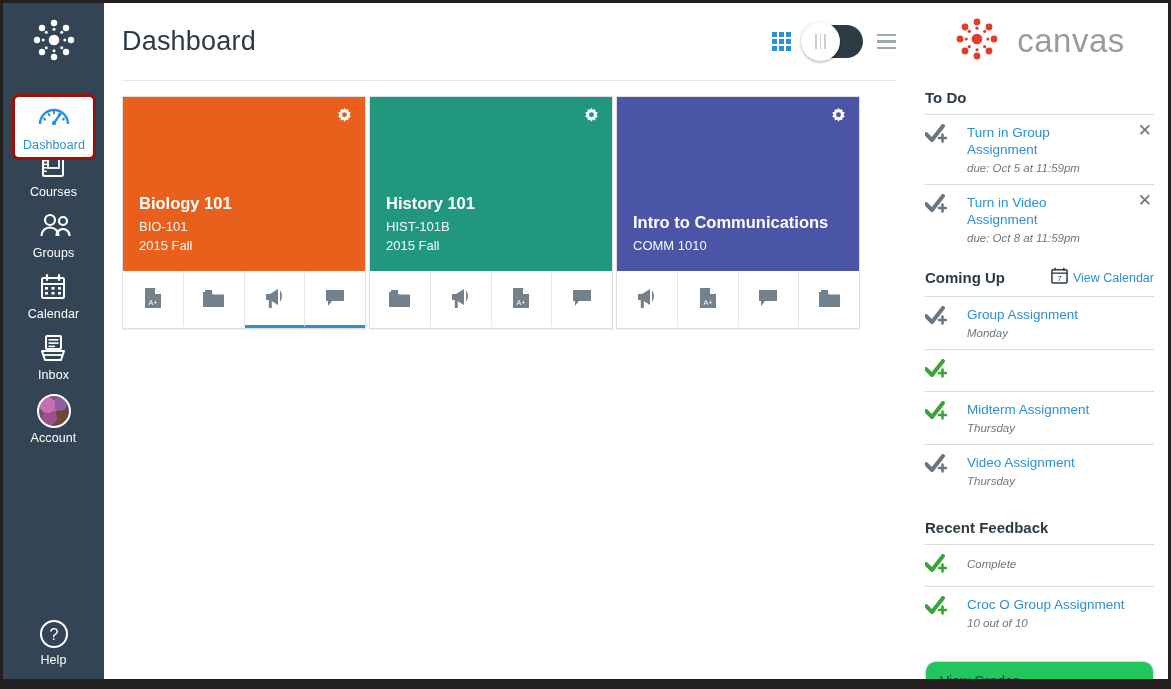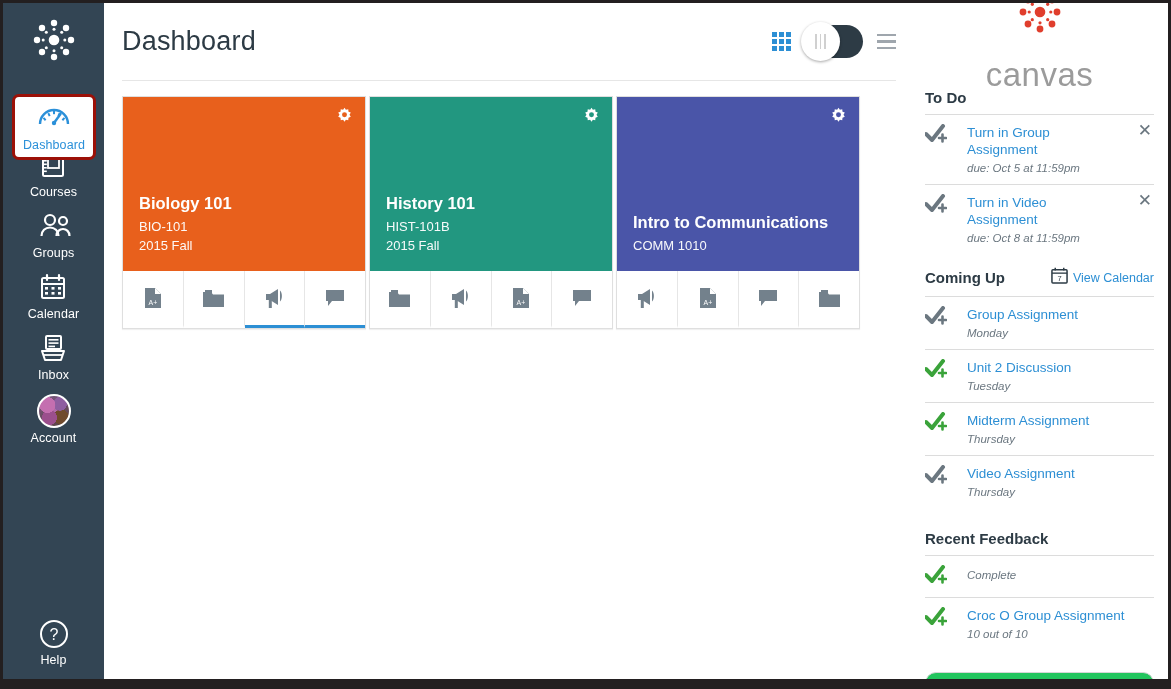--- a/index.html
+++ b/index.html
@@ -124,21 +124,21 @@
   .card-action.active { border-bottom-color: #2d8fd4; }
 
   
   #rightbar {
     position: absolute; right: 0; top: 0;
     width: 257px; height: 683px;
     background: #ffffff; padding: 0 14px;
   }
   #canvas-logo-row {
     display: flex; align-items: center; justify-content: center;
-    gap: 17px; height: 76px; flex-direction: column;
+    gap: 17px; height: 76px;
   }
   .canvas-word { font-size: 33px; color: #9b9b9b; letter-spacing: .5px; }
   .rb-section-title {
     font-size: 15px; font-weight: bold; color: #2d3b45;
     margin: 10px 0 8px 0;
   }
   .rb-head-row { display: flex; align-items: center; justify-content: space-between;
     margin: 13px 0 8px 0; }
   .rb-head-row .rb-section-title { margin: 0; }
   .view-cal { display: flex; align-items: center; gap: 5px; cursor: pointer; }
@@ -552,24 +552,20 @@
           <span class="rb-meta">Monday</span>
         </span>
       </div>
       <div class="rb-item">
         <span>
           <svg width="22" height="20" viewBox="0 0 22 20">
             <path d="M1 10 L7 16 L18 2" fill="none" stroke="#3aa33a" stroke-width="4" stroke-linecap="round" stroke-linejoin="round"></path>
             <path d="M14 14h7M17.5 10.5v7" stroke="#3aa33a" stroke-width="2.6" stroke-linecap="round"></path>
           </svg>
         </span>
-        <span class="rb-item-body">
-          <a class="rb-link">Unit 2 Discussion</a>
-          <span class="rb-meta">Tuesday</span>
-        </span>
       </div>
       <div class="rb-item">
         <span>
           <svg width="22" height="20" viewBox="0 0 22 20">
             <path d="M1 10 L7 16 L18 2" fill="none" stroke="#3aa33a" stroke-width="4" stroke-linecap="round" stroke-linejoin="round"></path>
             <path d="M14 14h7M17.5 10.5v7" stroke="#3aa33a" stroke-width="2.6" stroke-linecap="round"></path>
           </svg>
         </span>
         <span class="rb-item-body">
           <a class="rb-link">Midterm Assignment</a>

